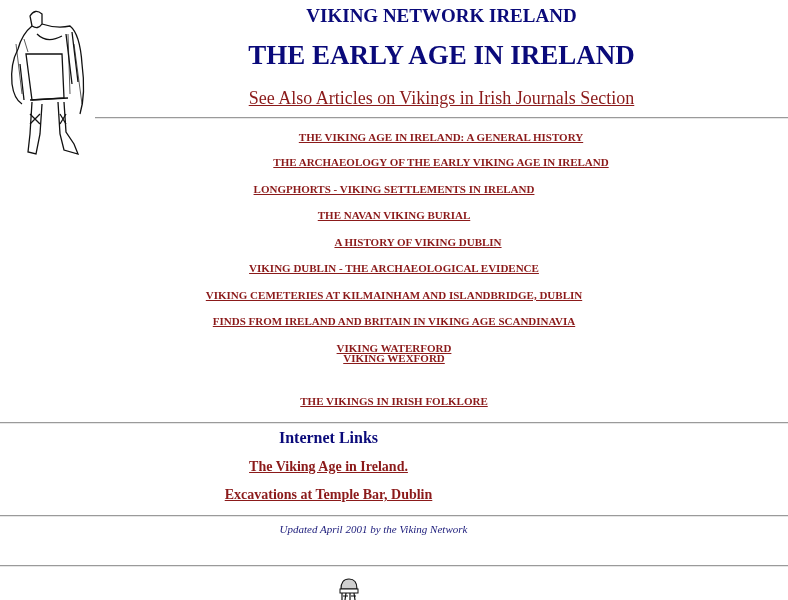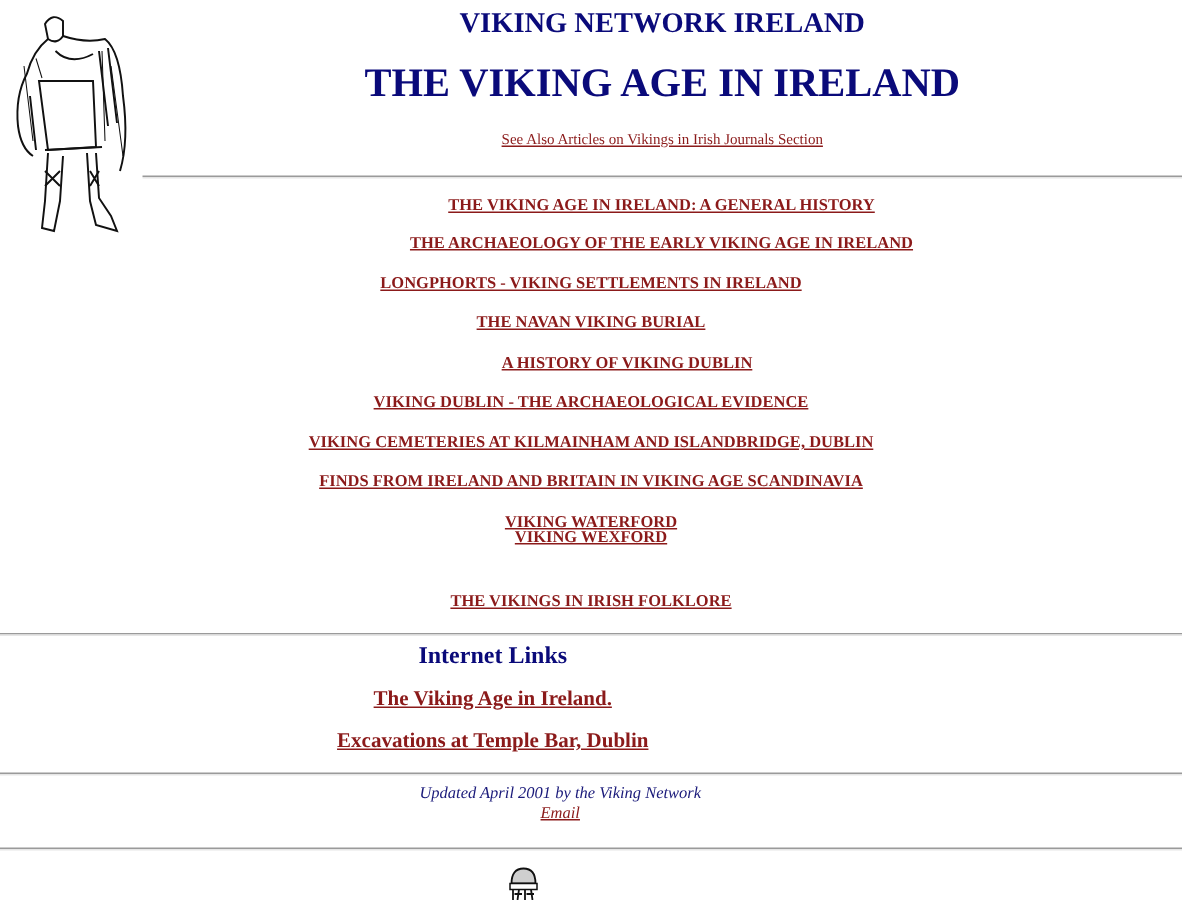--- a/index.html
+++ b/index.html
@@ -1,21 +1,21 @@
 <!DOCTYPE html>
 <html><head>
 <meta charset="utf-8">
 <style>
   html, body { margin: 0; padding: 0; background: #ffffff; }
   body { width: 788px; height: 600px; overflow: hidden; position: relative; font-family: "Liberation Serif", serif; }
   .viking-img { position: absolute; left: 2px; top: 4px; width: 88px; height: 156px; }
   .center { position: absolute; left: 0; width: 657px; text-align: center; }
   .subtitle { top: 5px; left: 95px; width: 693px; font-size: 19px; font-weight: bold; color: #0a0a7a; }
   .title { top: 40px; left: 95px; width: 693px; font-size: 27px; font-weight: bold; color: #0a0a7a; }
-  .seealso { top: 88px; left: 95px; width: 693px; font-size: 10px; }
+  .seealso { top: 88px; left: 95px; width: 693px; font-size: 18px; }
   a { color: #8b1a1a; text-decoration: underline; }
   .hr { position: absolute; height: 0; border-top: 1px solid #9a9a9a; border-bottom: 1px solid #e6e6e6; }
   .article { position: absolute; left: 0; width: 788px; text-align: center; font-size: 11px; font-weight: bold; }
   .internet-head { top: 429px; font-size: 16px; font-weight: bold; color: #0a0a7a; }
   .ilink { font-size: 14px; font-weight: bold; }
   .footer { top: 523px; font-size: 11px; font-style: italic; color: #1a1a7a; line-height: 13px; margin-left: 45px; }
   .small-img { position: absolute; left: 337px; top: 577px; width: 24px; height: 23px; }
 </style>
 </head>
 <body>
@@ -32,21 +32,21 @@
     <path d="M28 110 L38 120 M28 120 L38 110 M58 110 L64 120 M58 120 L64 110"></path>
     <path d="M64 30 L70 80 M70 28 L76 78 M18 60 L22 96"></path>
     <path d="M35 30 Q45 40 60 32"></path>
   </g>
   <g stroke="#111" stroke-width="0.7">
     <path d="M14 40 L20 90 M72 40 L80 100 M66 30 L68 90 M22 35 L26 48"></path>
   </g>
 </svg>
 
 <div class="center subtitle">VIKING NETWORK IRELAND</div>
-<div class="center title">THE VIKING AGE IN IRELAND</div>
+<div class="center title">THE EARLY AGE IN IRELAND</div>
 <div class="center seealso">
   <a href="#">See Also Articles on Vikings in Irish Journals Section</a>
 </div>
 
 <div class="hr" style="top:117px; left:95px; width:693px;"></div>
 
 <div id="articles">
   <div class="article" style="top:131px; left:47px;"><a href="#">THE VIKING AGE IN IRELAND: A GENERAL HISTORY</a></div>
   <div class="article" style="top:156px; left:47px;"><a href="#">THE ARCHAEOLOGY OF THE EARLY VIKING AGE IN IRELAND</a></div>
   <div class="article" style="top:183px;"><a href="#">LONGPHORTS - VIKING SETTLEMENTS IN IRELAND</a></div>
@@ -67,23 +67,20 @@
   <a href="#">The Viking Age in Ireland.</a>
 </div>
 <div class="center ilink" style="top:487px;">
   <a href="#">Excavations at Temple Bar, Dublin</a>
 </div>
 
 <div class="hr" style="top:515px; left:0; width:788px;"></div>
 
 <div class="center footer">
   <div>Updated April 2001 by the Viking Network</div>
-  <div>
-    <a href="#">Email</a>
-  </div>
 </div>
 
 <div class="hr" style="top:565px; left:0; width:788px;"></div>
 
 <svg class="small-img" viewBox="0 0 24 23">
   <path d="M4 12 Q4 2 12 2 Q20 2 20 12 Z" fill="#cfcfcf" stroke="#111" stroke-width="1.2"></path>
   <rect x="3" y="12" width="18" height="4" fill="#fff" stroke="#111" stroke-width="1"></rect>
   <path d="M5 16 L5 23 M9 16 L8 23 M13 16 L13 23 M17 16 L18 23 M6 19 L11 19 M14 19 L19 19" stroke="#111" stroke-width="1.2"></path>
 </svg>
 

